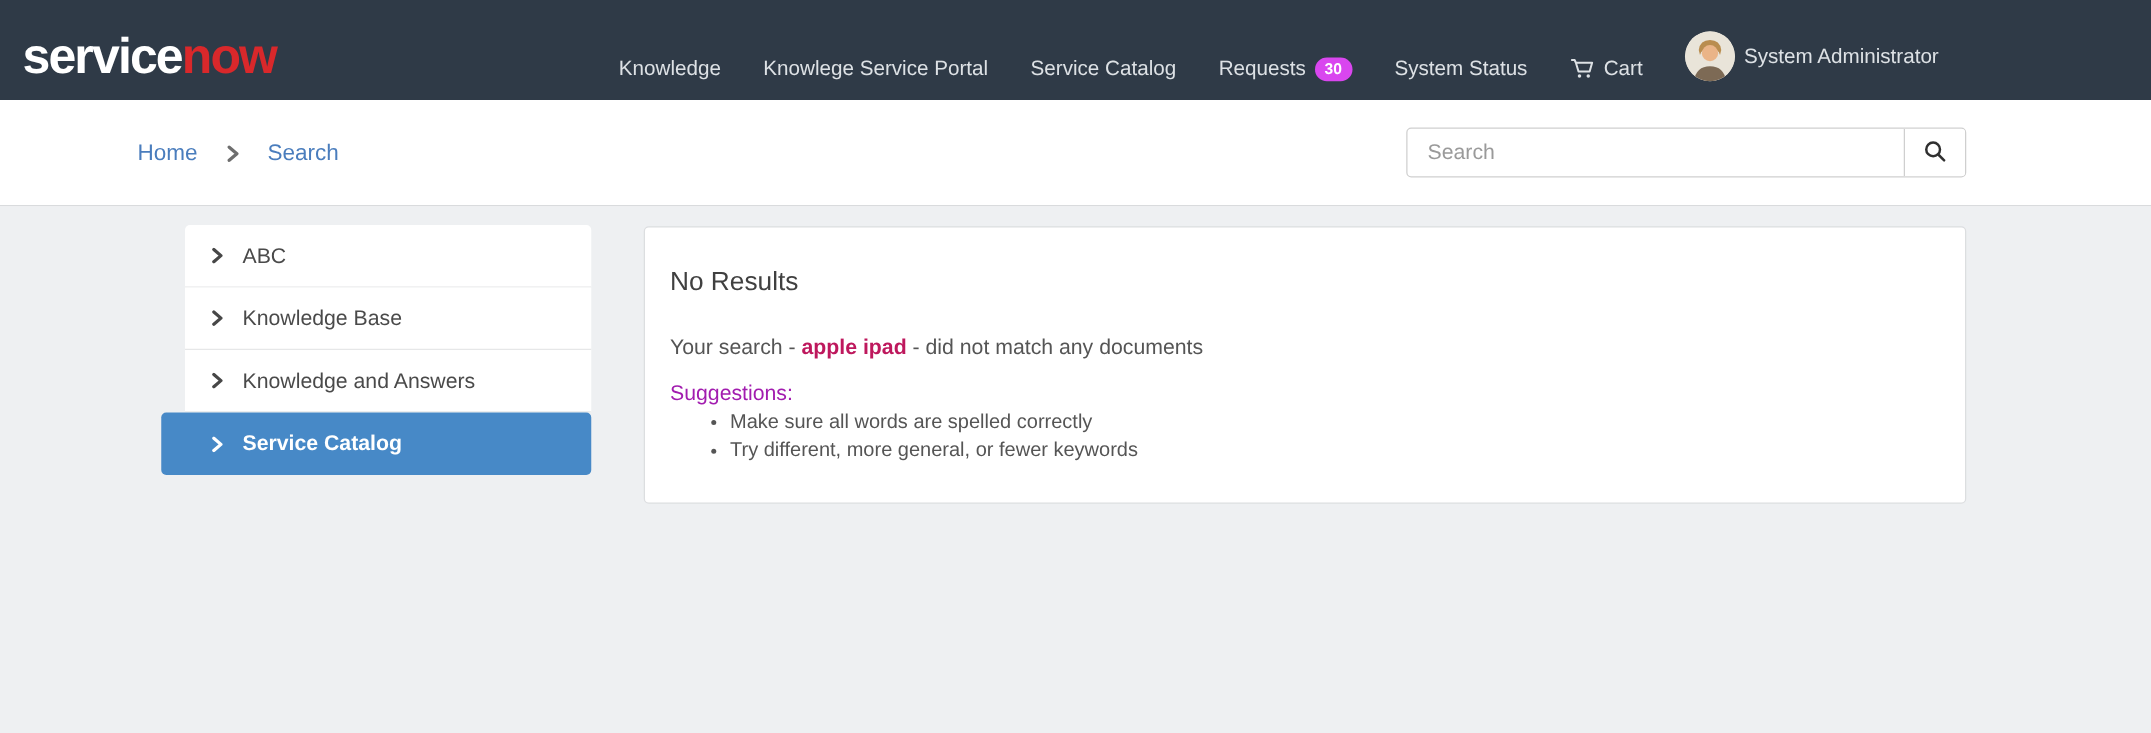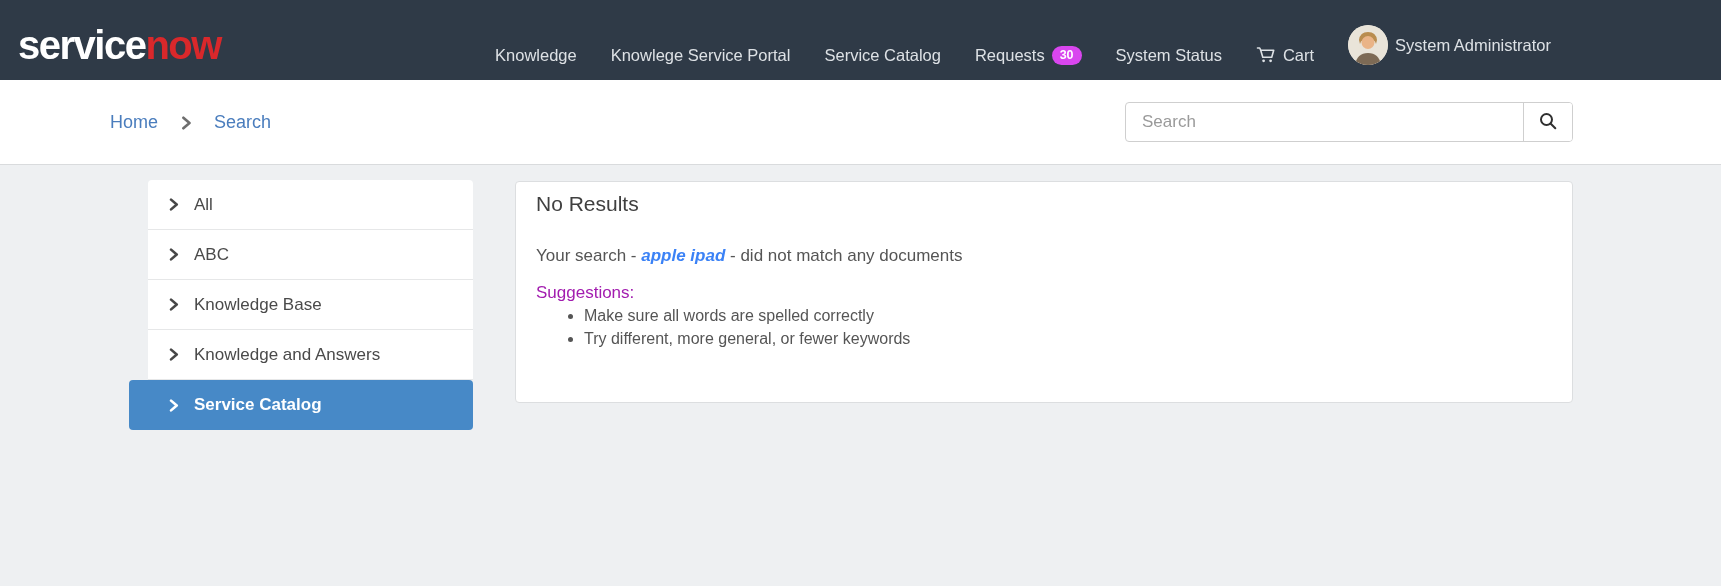--- a/index.html
+++ b/index.html
@@ -72,25 +72,25 @@
     background: #4789c7; color: #ffffff; font-weight: 700;
     margin-left: -19px; width: calc(100% + 19px); padding-left: 38px;
     border-bottom: none; border-radius: 4px;
     height: 50px;
   }
   .chev { flex: 0 0 auto; display: inline-flex; }
 
   .results-panel {
     position: absolute; left: 515px; top: 16px; width: 1058px; height: 222px;
     background: #ffffff; border: 1px solid #dcdee0; border-radius: 4px;
-    padding: 6px 20px;
+    padding: 28px 20px;
   }
   .results-title { font-size: 21px; color: #404040; font-weight: 400; margin: 4px 0 30px 0; }
   .results-msg { font-size: 17px; color: #555555; margin: 0 0 17px 0; }
-  .results-msg .query { font-weight: 700; color: #3b82f6; font-style: italic; }
+  .results-msg .query { font-weight: 700; color: #be185d; }
   .suggestions-label { font-size: 17px; color: #a21caf; margin: 0 0 1px 0; }
   .suggestions { margin: 0; padding-left: 48px; }
   .suggestions li { font-size: 16px; color: #555555; line-height: 23px; }
 </style>
 </head>
 <body>
 
 <div class="topnav">
   <div class="logo">
     <span class="part1">service</span>
@@ -162,28 +162,20 @@
 
 <div class="content">
 
   <div class="facet-list">
     <div class="facet-item">
       <span class="chev">
         <svg width="13" height="13" viewBox="0 0 16 16" fill="none" stroke="#474747" stroke-width="3.2" stroke-linecap="round" stroke-linejoin="round">
             <polyline points="5,2 12,8 5,14"></polyline>
           </svg>
       </span>
-      <span>All</span>
-    </div>
-    <div class="facet-item">
-      <span class="chev">
-        <svg width="13" height="13" viewBox="0 0 16 16" fill="none" stroke="#474747" stroke-width="3.2" stroke-linecap="round" stroke-linejoin="round">
-            <polyline points="5,2 12,8 5,14"></polyline>
-          </svg>
-      </span>
       <span>ABC</span>
     </div>
     <div class="facet-item">
       <span class="chev">
         <svg width="13" height="13" viewBox="0 0 16 16" fill="none" stroke="#474747" stroke-width="3.2" stroke-linecap="round" stroke-linejoin="round">
             <polyline points="5,2 12,8 5,14"></polyline>
           </svg>
       </span>
       <span>Knowledge Base</span>
     </div>

